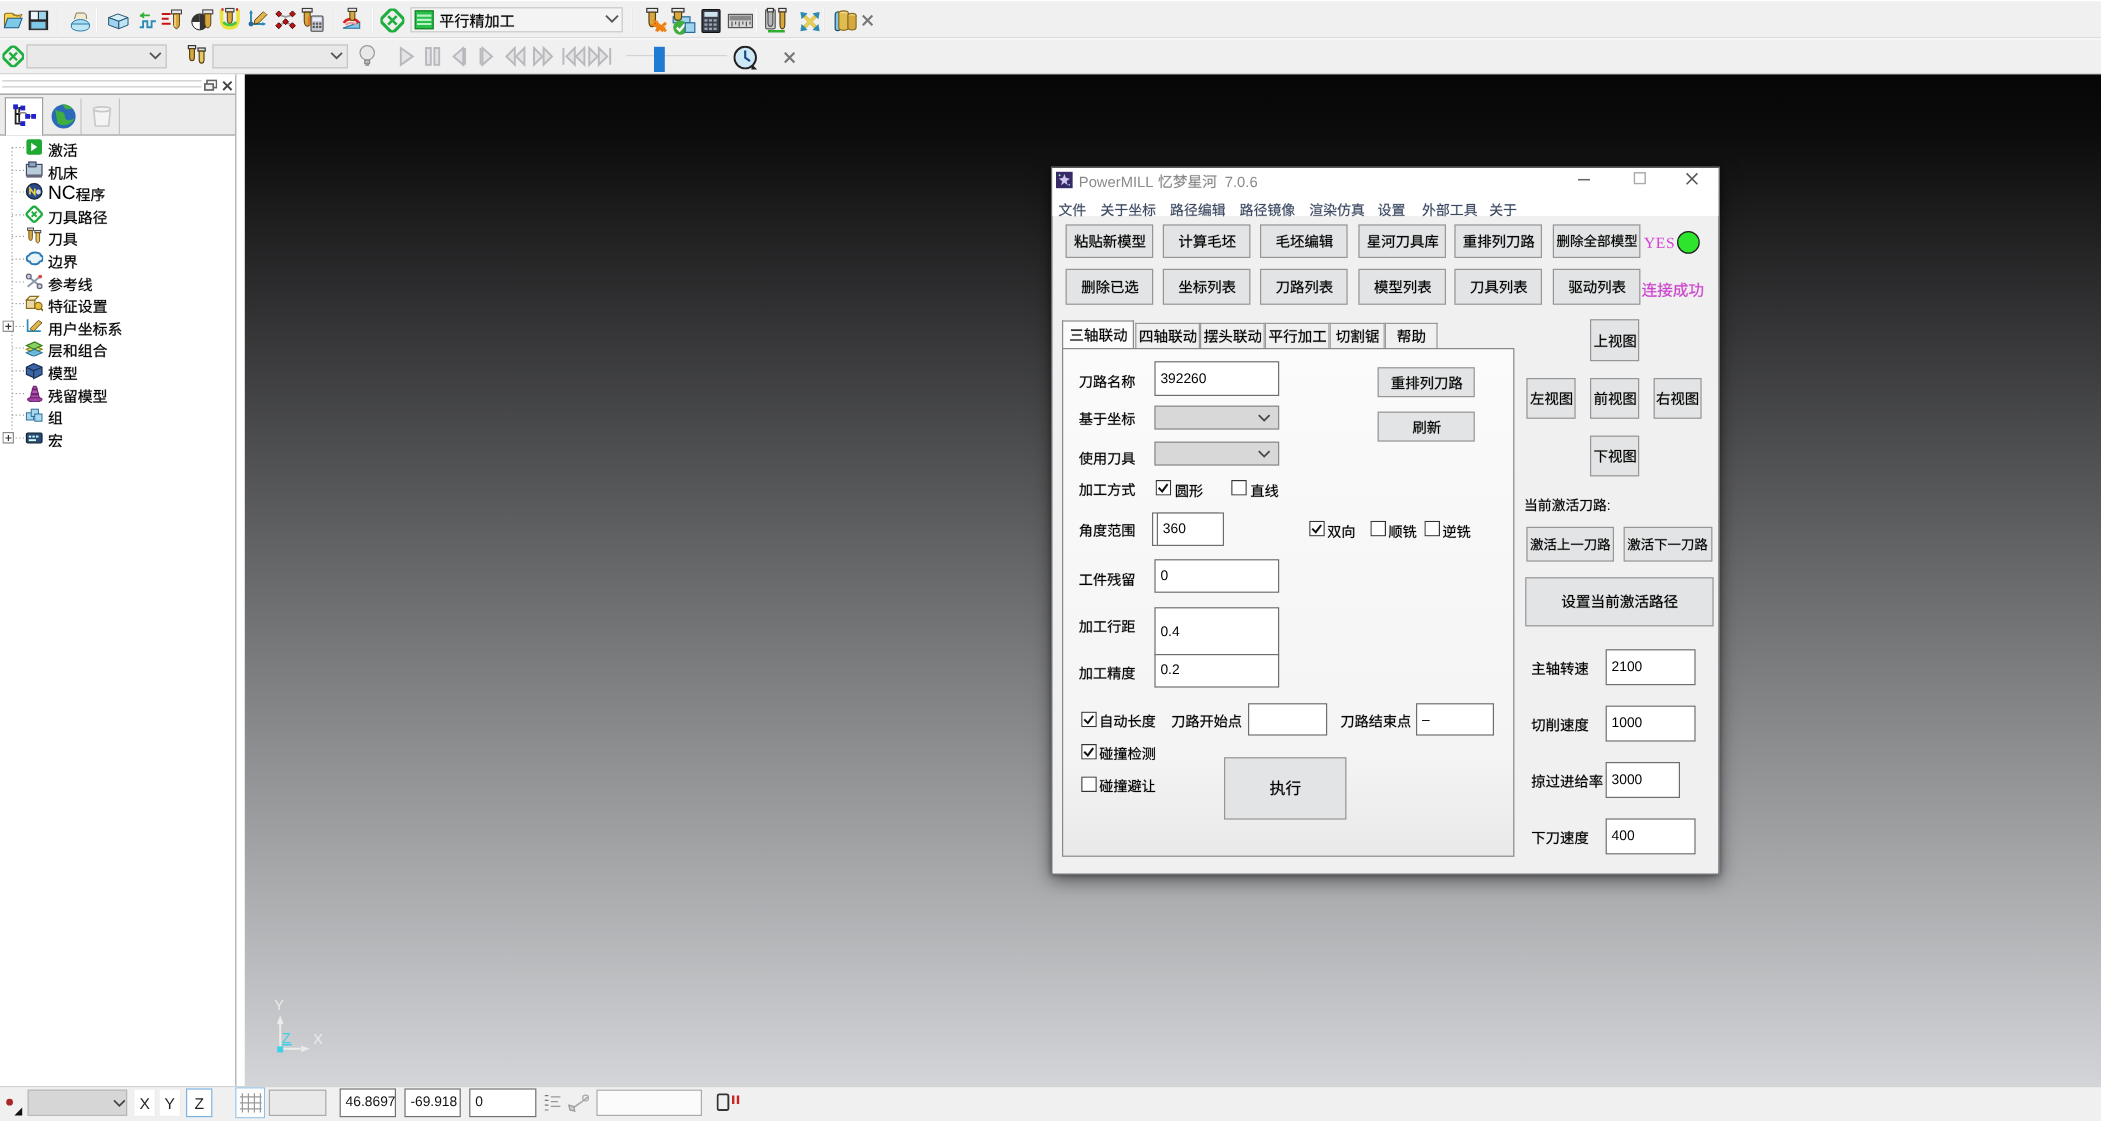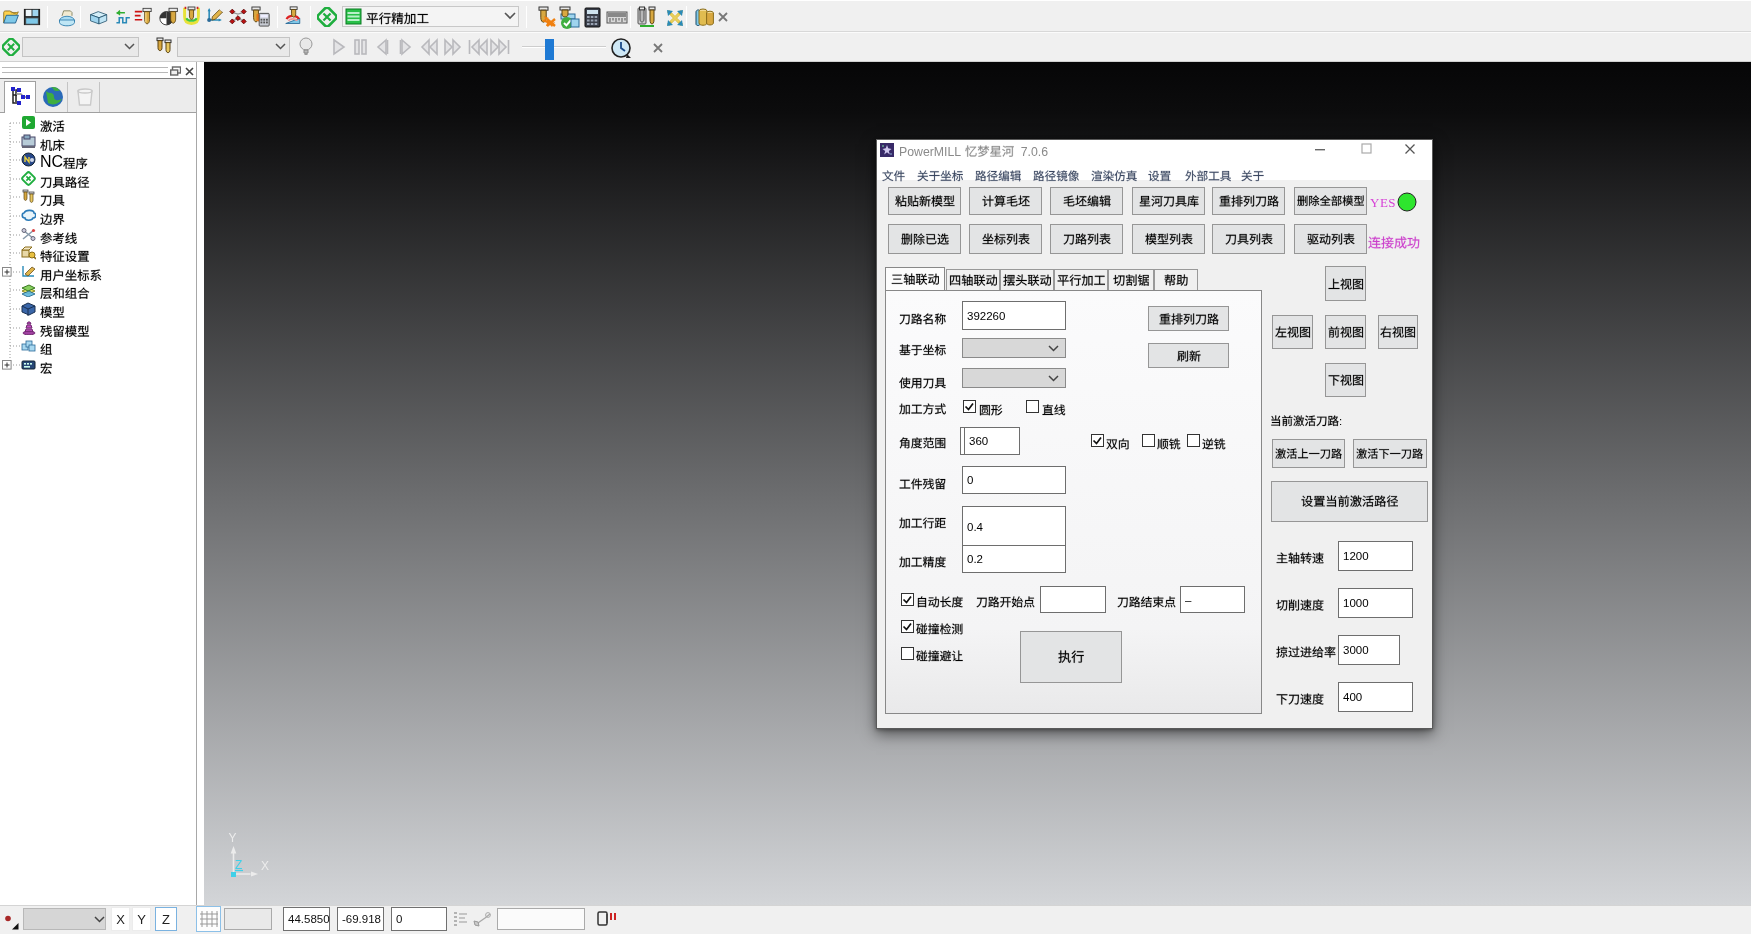--- a/index.html
+++ b/index.html
@@ -981,21 +981,21 @@
       <use href="#g8def" x="6000"></use>
       <use href="#g5f84" x="7000"></use>
     </svg>
   </div>
 <div class="lbl" style="left:1276px;top:549px"><svg class="z" style="width:48px;height:12px" viewBox="0 0 4000 1000" fill="#000" stroke="#000" stroke-width="16">
       <use href="#g4e3b" x="0"></use>
       <use href="#g8f74" x="1000"></use>
       <use href="#g8f6c" x="2000"></use>
       <use href="#g901f" x="3000"></use>
     </svg></div>
-<div class="tbx" style="left:1338px;top:541px;width:75px;height:30px;font-size:11.5px">1200</div>
+<div class="tbx" style="left:1338px;top:541px;width:75px;height:30px;font-size:11.5px">2100</div>
 <div class="lbl" style="left:1276px;top:596px"><svg class="z" style="width:48px;height:12px" viewBox="0 0 4000 1000" fill="#000" stroke="#000" stroke-width="16">
       <use href="#g5207" x="0"></use>
       <use href="#g524a" x="1000"></use>
       <use href="#g901f" x="2000"></use>
       <use href="#g5ea6" x="3000"></use>
     </svg></div>
 <div class="tbx" style="left:1338px;top:588px;width:75px;height:30px;font-size:11.5px">1000</div>
 <div class="lbl" style="left:1276px;top:643px"><svg class="z" style="width:60px;height:12px" viewBox="0 0 5000 1000" fill="#000" stroke="#000" stroke-width="16">
       <use href="#g63a0" x="0"></use>
       <use href="#g8fc7" x="1000"></use>
@@ -1023,21 +1023,21 @@
 <div class="a" style="left:111px;top:907px;width:19px;height:24px;background:#fff;border:1px solid #ececec;display:flex;align-items:center;justify-content:center;font-size:13px;color:#222">X</div>
 <div class="a" style="left:132px;top:907px;width:19px;height:24px;background:#fff;border:1px solid #ececec;display:flex;align-items:center;justify-content:center;font-size:13px;color:#222">Y</div>
 <div class="a" style="left:155px;top:907px;width:22px;height:24px;background:#fff;border:1px solid #7ab2e0;display:flex;align-items:center;justify-content:center;font-size:13px;color:#222">Z</div>
 <svg class="a" style="left:196px;top:906px" width="25" height="26" viewBox="0 0 25 26">
 <rect x=".5" y=".5" width="24" height="25" fill="#fdfdfd" stroke="#8cc0e8"></rect>
 <g stroke="#999">
       <path d="M6 5v16M11 5v16M16 5v16M21 5v16M4 8h18M4 13h18M4 18h18"></path>
     </g>
   </svg>
 <div class="a" style="left:224px;top:908px;width:48px;height:22px;background:#e9e9e9;border:1px solid #aaa"></div>
-<div class="a" style="left:283px;top:907px;width:47px;height:24px;background:#fff;border:1px solid #707070;display:flex;align-items:center;padding-left:4px;font-size:11.5px;color:#111">44.5850</div>
+<div class="a" style="left:283px;top:907px;width:47px;height:24px;background:#fff;border:1px solid #707070;display:flex;align-items:center;padding-left:4px;font-size:11.5px;color:#111">46.8697</div>
 <div class="a" style="left:337px;top:907px;width:47px;height:24px;background:#fff;border:1px solid #707070;display:flex;align-items:center;padding-left:4px;font-size:11.5px;color:#111">-69.918</div>
 <div class="a" style="left:391px;top:907px;width:56px;height:24px;background:#fff;border:1px solid #707070;display:flex;align-items:center;padding-left:4px;font-size:11.5px;color:#111">0</div>
 <svg class="a" style="left:452px;top:911px" width="18" height="17" viewBox="0 0 18 17">
     <g stroke="#777">
       <path d="M2 2h3M2 6h3M2 10h3M2 14h3"></path>
     </g>
 <g stroke="#999">
       <path d="M7 3h8M7 7h6M7 11h8"></path>
     </g>
   </svg>

